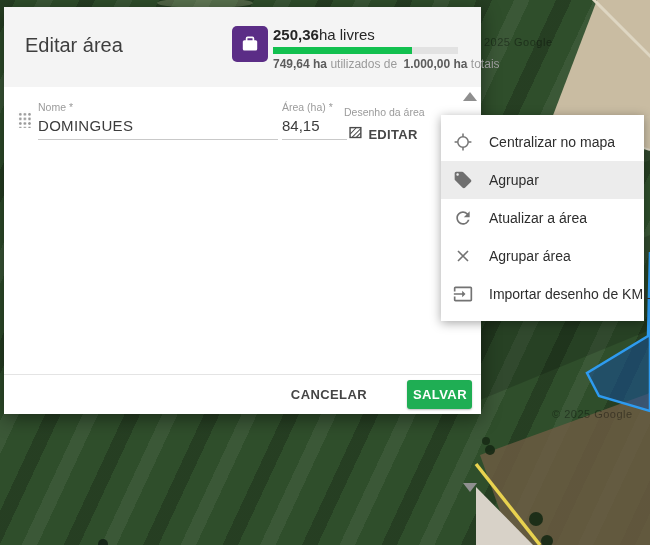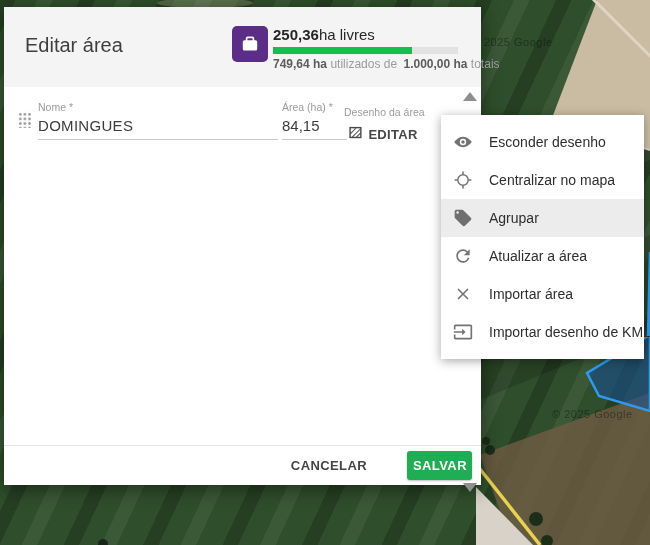--- a/index.html
+++ b/index.html
@@ -10,21 +10,21 @@
   .map{position:absolute;inset:0;background-color:#2f4e2b;
     background-image:repeating-linear-gradient(115deg,
       rgba(0,0,0,.20) 0 14px, rgba(0,0,0,0) 14px 34px,
       rgba(255,255,255,.06) 34px 48px, rgba(0,0,0,0) 48px 72px);}
   .map svg{position:absolute;inset:0;}
   .wm{position:absolute;font-size:11px;color:rgba(0,0,0,.38);letter-spacing:.5px;}
   .wm-top{left:484px;top:36px;}
   .wm-center{left:552px;top:408px;}
 
   
-  .dialog{position:absolute;left:4px;top:7px;width:477px;height:478px;background:#fff;
+  .dialog{position:absolute;left:4px;top:7px;width:477px;height:407px;background:#fff;
     box-shadow:0 4px 18px rgba(0,0,0,.45);z-index:10;}
   .dlg-header{position:absolute;left:0;top:0;right:0;height:80px;background:#f4f4f4;}
   .dlg-title{position:absolute;left:21px;top:27px;font-size:20px;color:#3e3e3e;}
   .badge{position:absolute;left:228px;top:19px;width:36px;height:36px;border-radius:5px;
     background:var(--purple,#5b2d86);display:flex;align-items:center;justify-content:center;}
   .usage{position:absolute;left:269px;top:18px;width:200px;}
   .usage-l1{font-size:15px;color:#262626;line-height:19px;}
   .usage-l1 b{font-weight:bold;}
   .usage-bar{margin-top:3px;width:185px;height:7px;background:#e2e2e2;}
   .usage-fill{height:100%;background:var(--bar_green,#12c04f);}
@@ -159,30 +159,20 @@
     <div class="dlg-footer">
       <button class="btn-cancel">CANCELAR</button>
       <button class="btn-save">SALVAR</button>
     </div>
   </div>
 
   <div class="menu">
     <div class="menu-item">
       <span class="mi-icon">
         <svg width="20" height="20" viewBox="0 0 20 20">
-          <path d="M10 4.8C5.8 4.8 2.3 8.6 1.2 10c1.1 1.4 4.6 5.2 8.8 5.2s7.7-3.8 8.8-5.2C17.7 8.6 14.2 4.8 10 4.8z" fill="#737373"></path>
-          <circle cx="10" cy="10" r="3.2" fill="#fff"></circle>
-            <circle cx="10" cy="10" r="1.7" fill="#737373"></circle>
-        </svg>
-      </span>
-      <span class="mi-label">Esconder desenho</span>
-    </div>
-    <div class="menu-item">
-      <span class="mi-icon">
-        <svg width="20" height="20" viewBox="0 0 20 20">
           <circle cx="10" cy="10" r="5.2" fill="none" stroke="#737373" stroke-width="1.5"></circle>
           <path d="M10,1.6 L10,4.4 M10,15.6 L10,18.4 M1.6,10 L4.4,10 M15.6,10 L18.4,10" stroke="#737373" stroke-width="1.5"></path>
         </svg>
       </span>
       <span class="mi-label">Centralizar no mapa</span>
     </div>
     <div class="menu-item highlighted">
       <span class="mi-icon">
         <svg width="20" height="20" viewBox="0 0 24 24">
           <path d="M21.41 11.58l-9-9C12.05 2.22 11.55 2 11 2H4c-1.1 0-2 .9-2 2v7c0 .55.22 1.05.59 1.42l9 9c.36.36.86.58 1.41.58.55 0 1.05-.22 1.41-.59l7-7c.37-.36.59-.86.59-1.41 0-.55-.23-1.06-.59-1.42zM5.5 7C4.67 7 4 6.33 4 5.5S4.67 4 5.5 4 7 4.67 7 5.5 6.33 7 5.5 7z" fill="#6f6f6f"></path>
@@ -197,21 +187,21 @@
         </svg>
       </span>
       <span class="mi-label">Atualizar a área</span>
     </div>
     <div class="menu-item">
       <span class="mi-icon">
         <svg width="20" height="20" viewBox="0 0 20 20">
           <path d="M5,5 L15,15 M15,5 L5,15" stroke="#737373" stroke-width="1.6"></path>
         </svg>
       </span>
-      <span class="mi-label">Importar área</span>
+      <span class="mi-label">Agrupar área</span>
     </div>
     <div class="menu-item">
       <span class="mi-icon">
         <svg width="20" height="20" viewBox="0 0 24 24">
           <path d="M21 3.01H3c-1.1 0-2 .9-2 2V9h2V4.99h18v14.03H3V15H1v4.01c0 1.1.9 1.98 2 1.98h18c1.1 0 2-.88 2-1.98v-14c0-1.11-.9-2-2-2zM11 16l4-4-4-4v3H1v2h10v3z" fill="#737373"></path>
         </svg>
       </span>
       <span class="mi-label">Importar desenho de KML</span>
     </div>
   </div>

